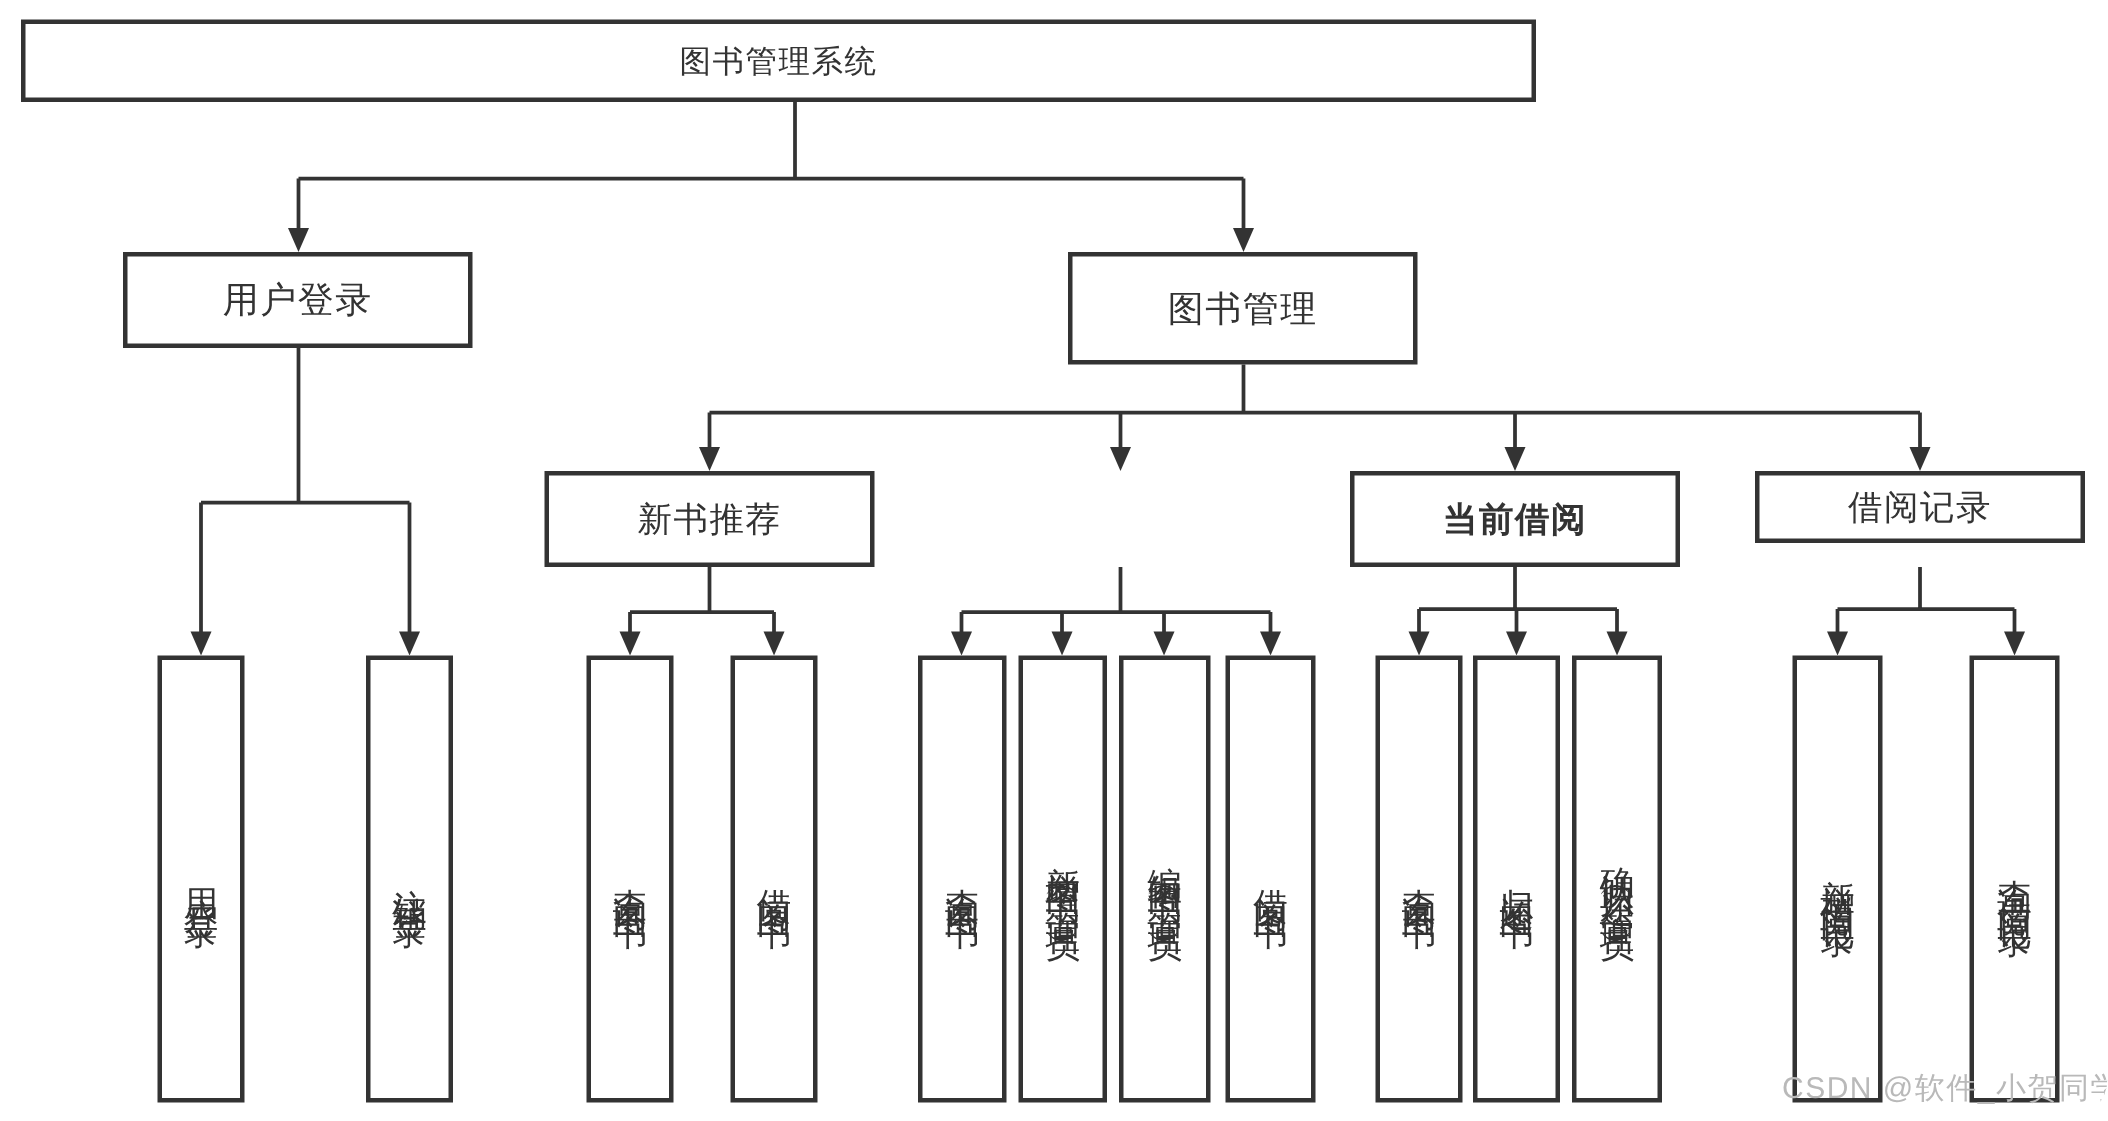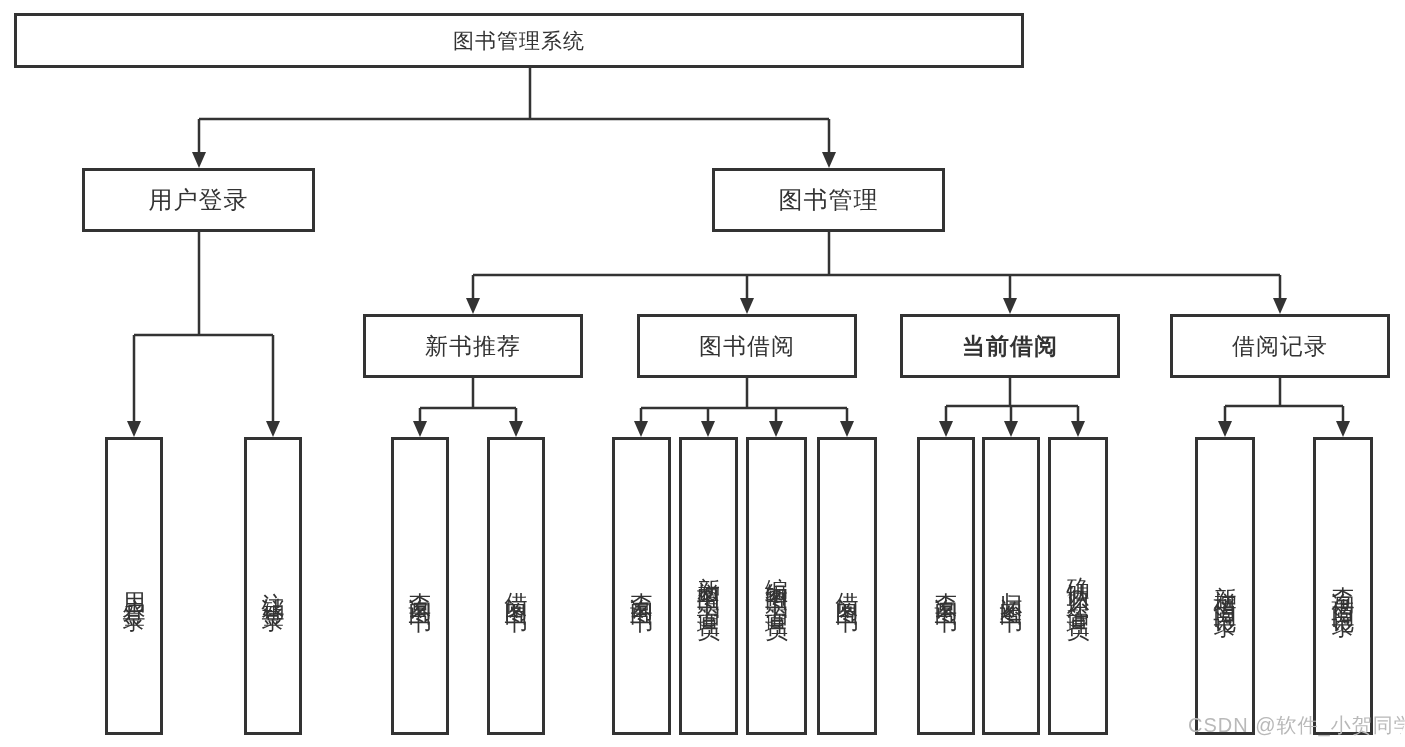--- a/index.html
+++ b/index.html
@@ -30,26 +30,26 @@
     text-orientation:mixed;
     font-size:23px;
     letter-spacing:6px;
     line-height:1;
     top:437px;height:298px;
   }
   
   .b-root{left:14px;top:13px;width:1010px;height:55px;font-size:21px;}
   
   .b-login{left:82px;top:168px;width:233px;height:64px;font-size:24px;}
-  .b-mgmt{left:712px;top:168px;width:233px;height:64px;font-size:24px;}
+  .b-mgmt{left:712px;top:168px;width:233px;height:75px;font-size:24px;}
   
   .b-rec {left:363px;top:314px;width:220px;height:64px;font-size:23px;text-align:center;}
   .b-bor {left:637px;top:314px;width:220px;height:64px;font-size:23px;}
   .b-cur {left:900px;top:314px;width:220px;height:64px;font-size:23px;font-weight:bold;}
-  .b-recd{left:1170px;top:314px;width:220px;height:64px;font-size:23px;}
+  .b-recd{left:1170px;top:314px;width:220px;height:48px;font-size:23px;}
   
   .b-l1 {left:105px;width:58px;}
   .b-l2 {left:244px;width:58px;}
   .b-l3 {left:391px;width:58px;}
   .b-l4 {left:487px;width:58px;}
   .b-l5 {left:612px;width:59px;}
   .b-l6 {left:679px;width:59px;}
   .b-l7 {left:746px;width:61px;}
   .b-l8 {left:817px;width:60px;}
   .b-l9 {left:917px;width:58px;}
@@ -110,21 +110,20 @@
       <polygon points="1336,421 1350,421 1343,437"></polygon>
     </g>
   </svg>
 
   <div class="box hbox b-root">图书管理系统</div>
 
   <div class="box hbox b-login">用户登录</div>
   <div class="box hbox b-mgmt">图书管理</div>
 
   <div class="box hbox b-rec">新书推荐</div>
-  <div class="box hbox b-bor">图书借阅</div>
   <div class="box hbox b-cur">当前借阅</div>
   <div class="box hbox b-recd">借阅记录</div>
 
   <div class="box vbox b-l1">用户登录</div>
   <div class="box vbox b-l2">注销登录</div>
   <div class="box vbox b-l3">查询图书</div>
   <div class="box vbox b-l4">借阅图书</div>
   <div class="box vbox b-l5">查询图书</div>
   <div class="box vbox b-l6">新增图书（管理员）</div>
   <div class="box vbox b-l7">编辑图书（管理员）</div>

